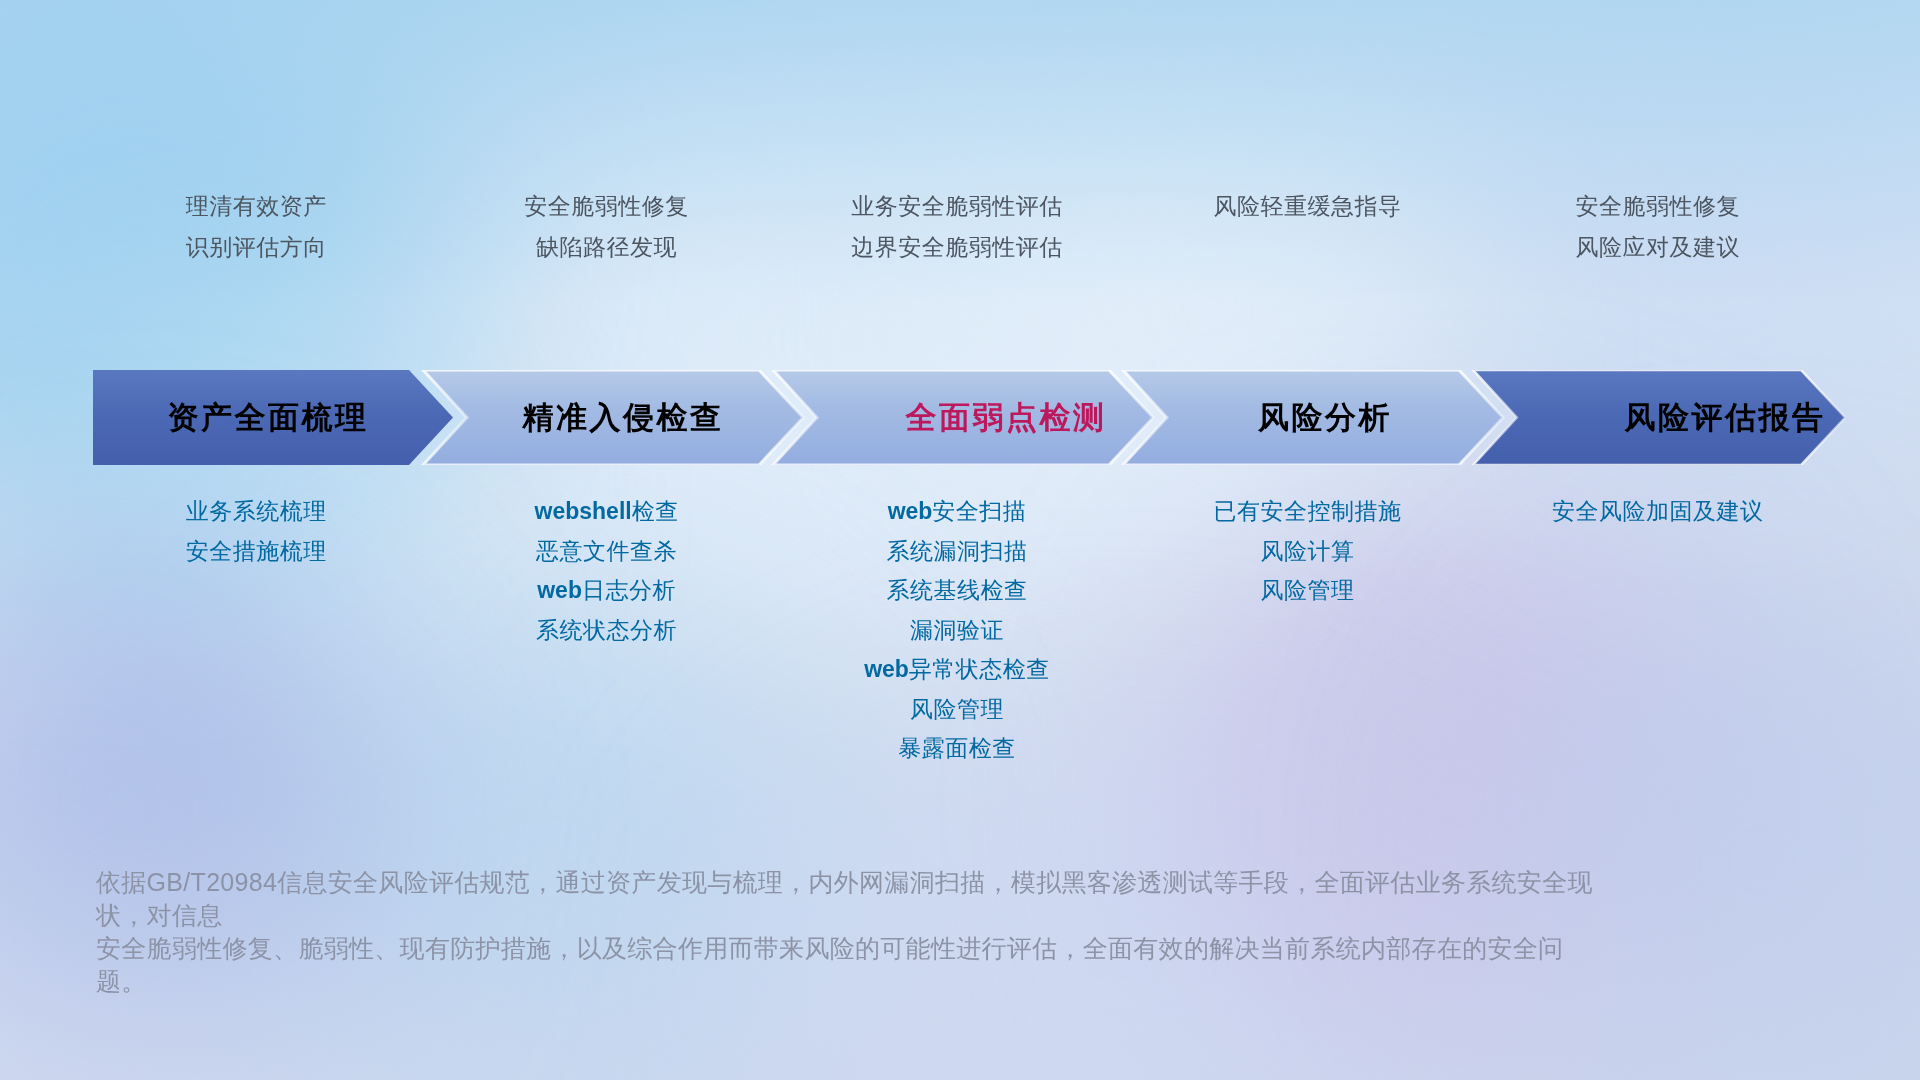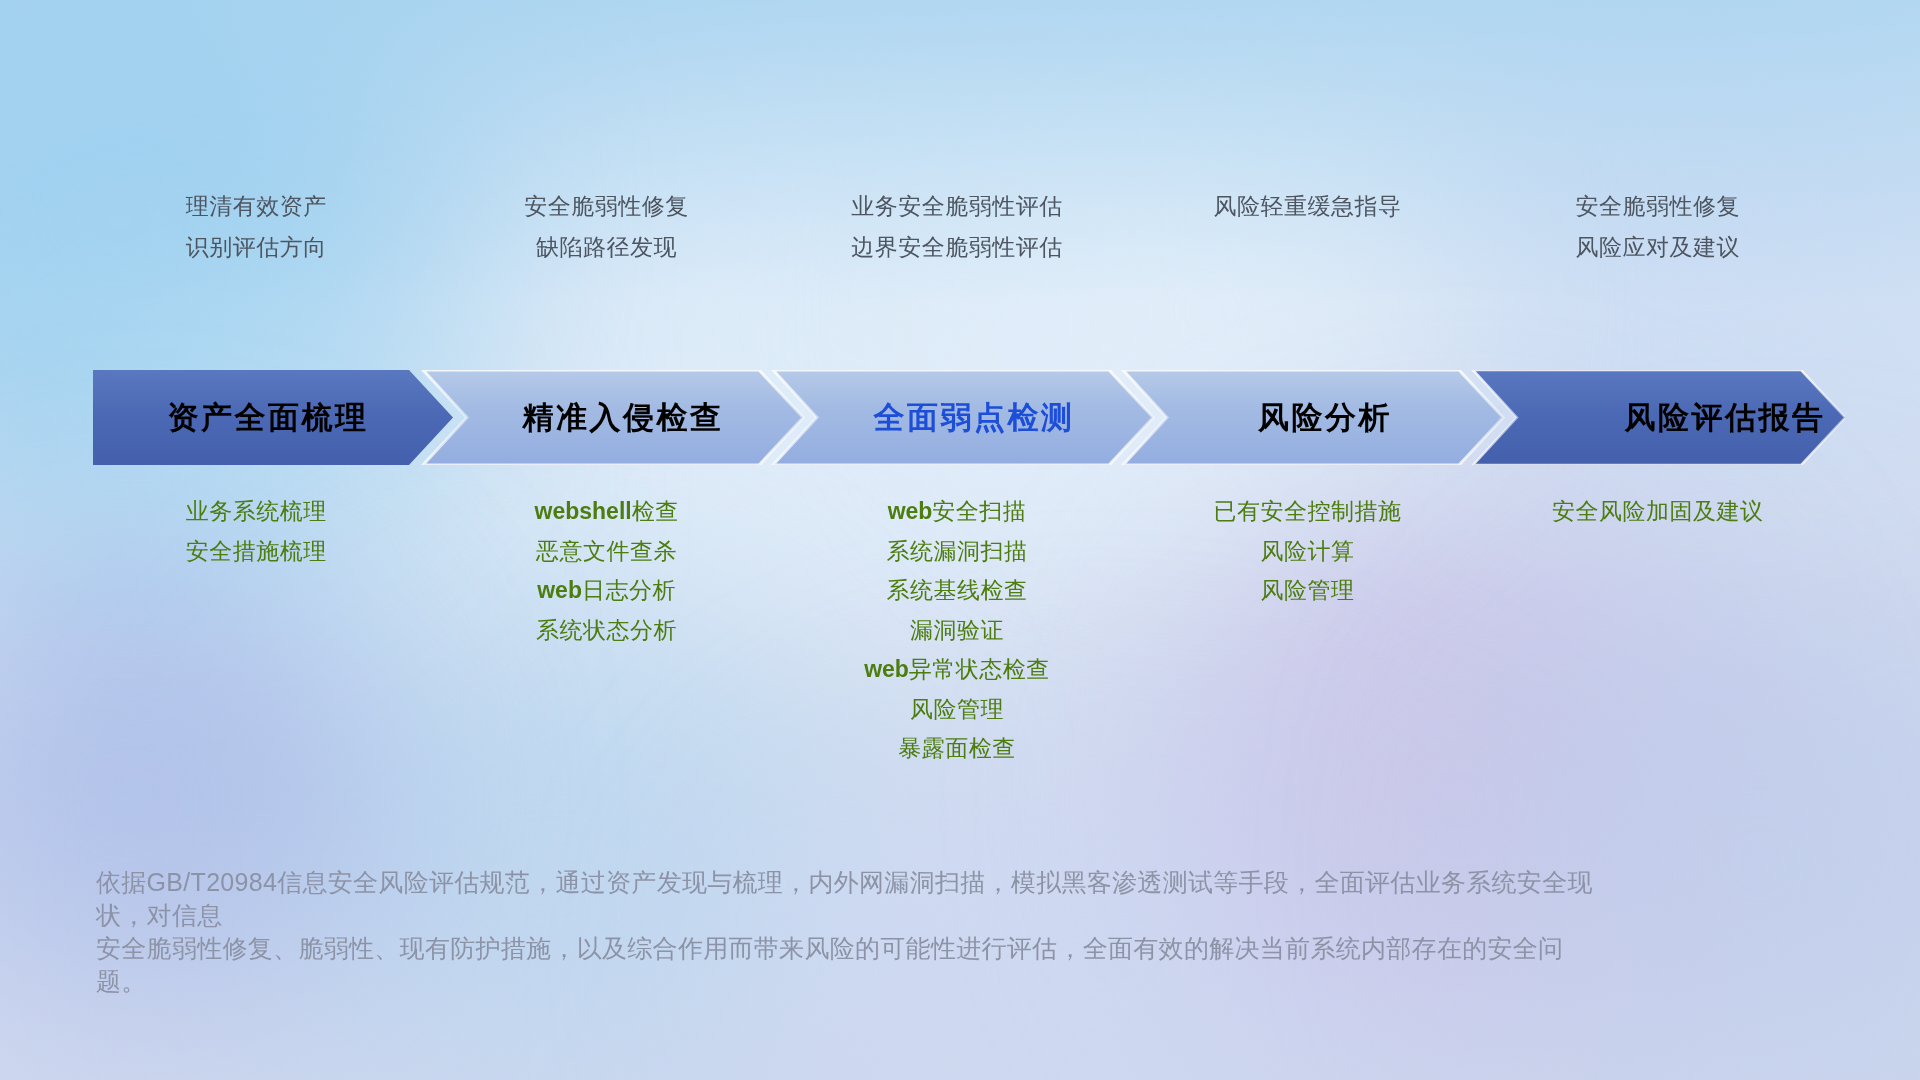--- a/index.html
+++ b/index.html
@@ -73,21 +73,21 @@
     letter-spacing:2.5px;
     white-space:nowrap;
     pointer-events:none;
   }
 
   
   #bottom-row { top:492px; align-items:start; }
   .bot-line {
     font-size:23px;
     line-height:39.5px;
-    color:#4d7c0f;
+    color:#0369a1;
     letter-spacing:0.5px;
     white-space:nowrap;
   }
   .bot-line .en { font-weight:bold; letter-spacing:0; }
 
   
   #footer {
     position:absolute;
     left:96px; top:866px; width:1500px;
     font-size:25px;
@@ -169,21 +169,21 @@
 
       <path d="M1030,0 H1366 L1410,47.5 L1366,95 H1030 L1074,47.5 Z" fill="url(#gLight)"></path>
       <path d="M1030,0 H1366 L1410,47.5 L1366,95 H1030 L1074,47.5 Z" fill="none" stroke="url(#gEdge)" stroke-width="3"></path>
 
       <path d="M1380,0 H1708 L1752,47.5 L1708,95 H1380 L1424,47.5 Z" fill="url(#gDark)"></path>
       <path d="M1380,0 H1708 L1752,47.5 L1708,95 H1380 L1424,47.5 Z" fill="none" stroke="url(#gEdge)" stroke-width="2.5"></path>
     </svg>
 
     <div class="seg-label" style="left:0px;   width:350px;">资产全面梳理</div>
     <div class="seg-label" style="left:360px; width:340px;">精准入侵检查</div>
-    <div class="seg-label" style="left:712px; width:338px; color:#1d4ed8;">全面弱点检测</div>
+    <div class="seg-label" style="left:744px; width:338px; color:#be185d;">全面弱点检测</div>
     <div class="seg-label" style="left:1062px;width:340px;">风险分析</div>
     <div class="seg-label" style="left:1464px;width:336px;">风险评估报告</div>
   </div>
 
   <div class="row" id="bottom-row">
     <div class="col">
       <div class="bot-line"><span>业务系统梳理</span></div>
       <div class="bot-line"><span>安全措施梳理</span></div>
     </div>
     <div class="col">

